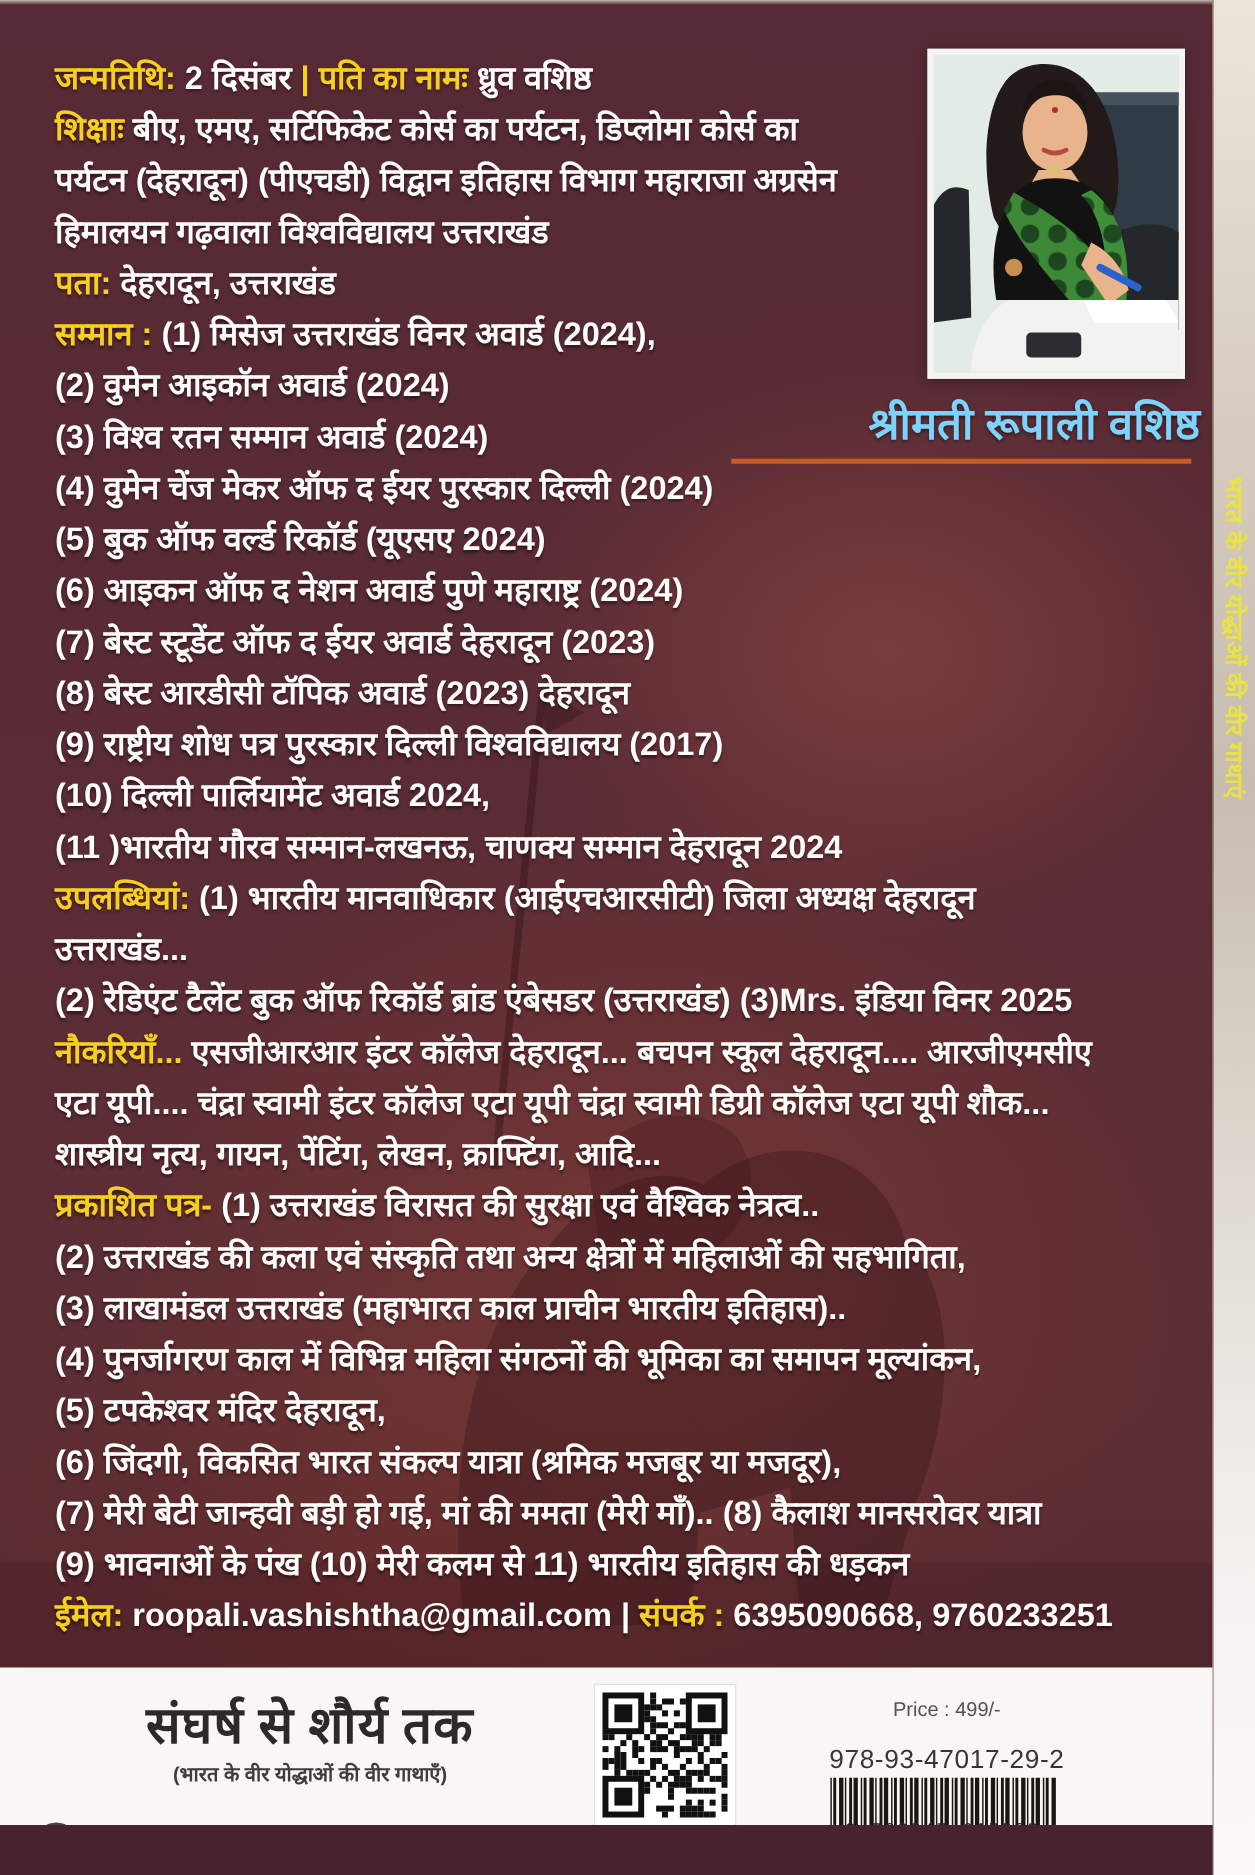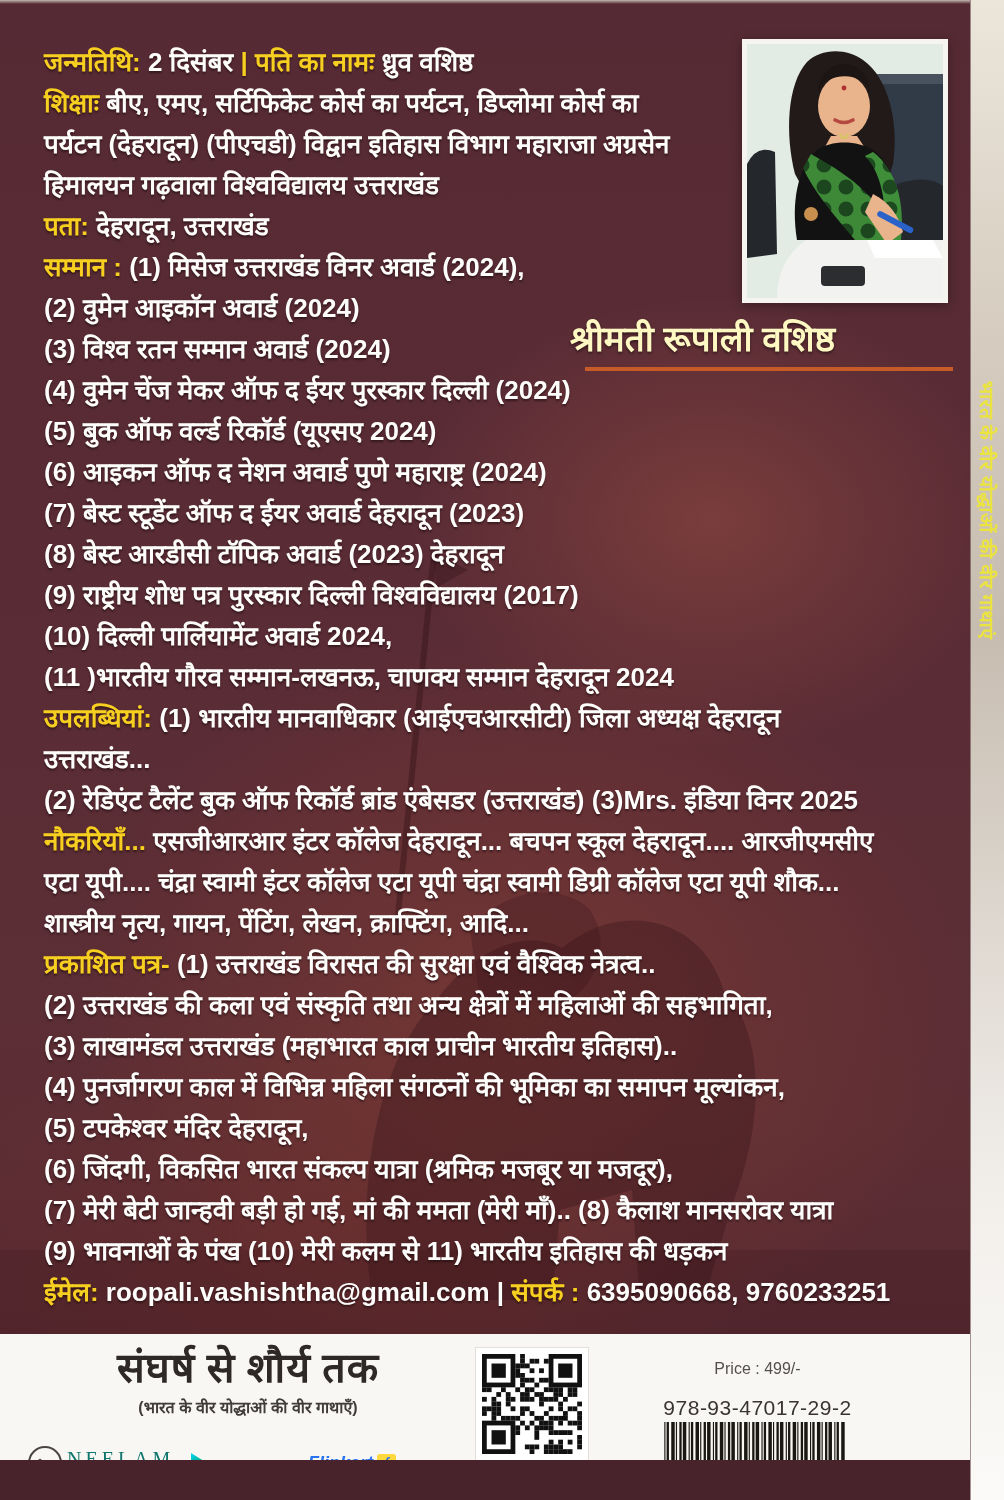--- a/index.html
+++ b/index.html
@@ -15,30 +15,30 @@
   .top-edge{position:absolute;left:0;top:0;width:970px;height:4px;
     background:linear-gradient(180deg,#d6cfc4,rgba(214,207,196,0));opacity:.85;}
   .right-strip{position:absolute;left:970px;top:0;width:34px;height:1500px;
     background:linear-gradient(180deg,#ece6da 0%,#d6ccc0 22%,#c7bcb0 42%,#ded8d0 62%,#f2efeb 80%,#fbfaf8 100%);
     border-left:1px solid rgba(60,25,30,.45);}
   .spine-text{position:absolute;left:836px;top:496px;width:300px;height:28px;
     transform:rotate(90deg);text-align:center;line-height:28px;
     font-size:19px;font-weight:700;color:#ece43e;letter-spacing:.5px;}
   .photo{position:absolute;left:742px;top:39px;width:196px;height:254px;
     border:5px solid #f6f4f0;background:#dfe8e1;box-shadow:0 2px 10px rgba(0,0,0,.35);}
-  .author-name{position:absolute;left:570px;top:314px;width:390px;text-align:left;
-    font-size:35px;font-weight:800;color:#fef9c3;text-shadow:0 2px 3px rgba(0,0,0,.45);}
+  .author-name{position:absolute;left:570px;top:314px;width:390px;text-align:right;
+    font-size:35px;font-weight:800;color:#7dd3fc;text-shadow:0 2px 3px rgba(0,0,0,.45);}
   .name-underline{position:absolute;left:585px;top:367px;width:368px;height:4px;background:#c75b28;}
   .bio{position:absolute;left:44px;top:42px;width:916px;}
   .bio .line{height:41px;line-height:41px;white-space:nowrap;
     font-size:26px;font-weight:700;color:#fdfdfc;text-shadow:0 2px 2px rgba(20,5,8,.5);}
   .bio .accent{color:#f6cf20;}
   .footer-band{position:absolute;left:0;top:1334px;width:970px;height:126px;background:#f9f7f4;}
   .pub-block{position:absolute;left:28px;top:0;width:440px;text-align:center;color:#2e2927;}
-  .series-title{margin-top:4px;font-size:41px;font-weight:800;letter-spacing:1px;
+  .series-title{margin-top:16px;font-size:41px;font-weight:800;letter-spacing:1px;
     font-family:"Liberation Serif",serif;color:#2e2927;}
   .series-subtitle{margin-top:2px;font-size:16px;font-weight:600;color:#413c3a;}
   .logos-row{margin-top:9px;display:flex;align-items:center;justify-content:flex-start;gap:16px;}
   .neelam{display:flex;align-items:center;gap:5px;color:#3a3634;}
   .neelam-circle{width:30px;height:30px;border:2px solid #4a4542;border-radius:50%;
     display:flex;align-items:center;justify-content:center;font-size:9px;font-weight:700;color:#4a4542;}
   .neelam-name{font-family:"Liberation Serif",serif;font-size:20px;letter-spacing:4px;color:#0f766e;line-height:18px;}
   .neelam-sub{font-size:6.5px;letter-spacing:2.5px;color:#7b7672;border-top:1px solid #8a857f;margin-top:1px;}
   .amazon{position:relative;font-size:19px;font-weight:800;color:#a16207;letter-spacing:-.5px;margin-top:44px;}
   .flipkart{display:flex;align-items:center;gap:4px;}

